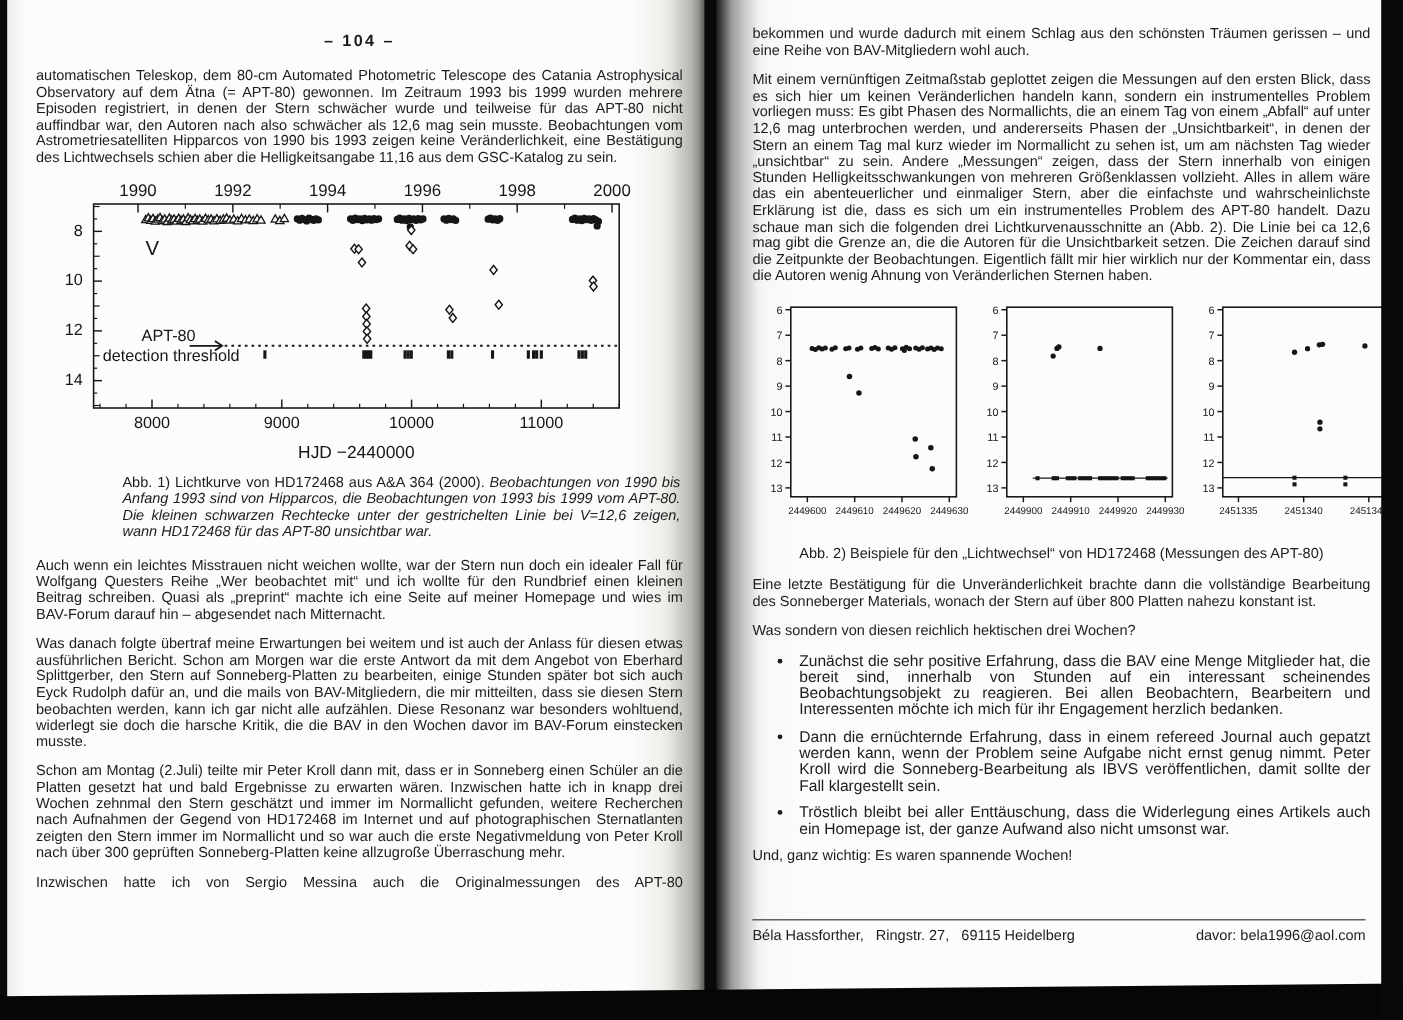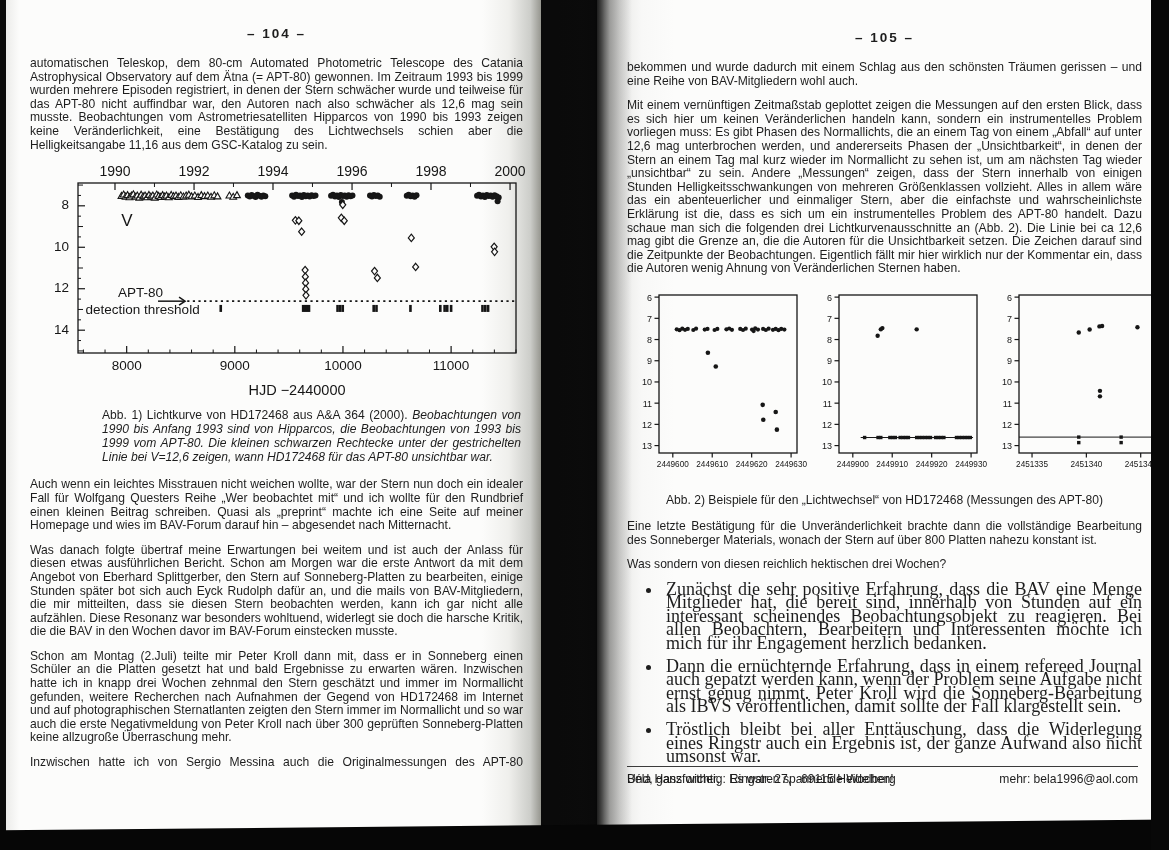--- a/index.html
+++ b/index.html
@@ -1,38 +1,38 @@
 <!DOCTYPE html>
 <html><head>
 <meta charset="utf-8">
 <style>
   html,body{margin:0;padding:0;background:#222;}
   .scan{position:relative;width:1169px;height:850px;background:#0a0a0a;overflow:hidden;
         font-family:"Liberation Sans",sans-serif;color:#1d1d1d;}
   .page{position:absolute;top:0;box-sizing:border-box;height:832px;}
-  .page-left{left:6px;width:535px;padding:18px 18px 0 24px;
+  .page-left{left:6px;width:581px;padding:18px 18px 0 24px;
     background:linear-gradient(to right,#ececea 0,#fcfcfb 2.5%,#fcfcfb 89%,#efefec 94%,#cccdc9 98%,#96968f 100%);}
   .page-right{left:597px;width:555px;padding:22px 10px 0 30px;
     background:linear-gradient(to right,#8f8f8c 0,#c9c9c6 1.4%,#e8e8e6 4%,#f8f8f7 8%,#fcfcfb 14%,#fcfcfb 100%);}
   .gutter{position:absolute;left:558px;top:0;width:74px;height:832px;pointer-events:none;
     background:linear-gradient(to right,rgba(15,15,15,0) 0,rgba(15,15,15,.15) 32%,rgba(10,10,10,.75) 48%,rgba(8,8,8,.85) 52%,rgba(25,25,25,.3) 70%,rgba(25,25,25,0) 100%);}
   .edge-bottom{position:absolute;left:0;top:812px;width:1169px;height:38px;background:#060606;
     clip-path:polygon(0 48%,100% 20%,100% 100%,0 100%);}
   .edge-right{position:absolute;left:1151px;top:0;width:18px;height:850px;background:#080808;}
   .pageno{text-align:center;font-weight:bold;font-size:13.5px;letter-spacing:2px;margin:8px 0 16px;}
   p.body{font-size:12.1px;line-height:13.6px;text-align:justify;margin:0 0 11px;}
   p.stretch{text-align-last:justify;}
   .fig1{margin:4px 0 0 10px;}
   .caption1{font-size:12.1px;line-height:13.8px;text-align:justify;margin:10px 2px 14px 72px;}
   .it{font-style:italic;}
   .figrow{display:flex;gap:4px;margin:6px 0 4px 2px;}
   .caption2{font-size:12.1px;text-align:center;margin:10px 0 13px;}
   .question{text-align:left;}
   ul.points{margin:2px 0 2px;padding-left:36px;list-style:disc outside;}
-  ul.points li{font-size:18px;line-height:13.6px;text-align:justify;margin-bottom:9px;padding-left:3px;font-family:Liberation Serif, serif;}
+  ul.points li{font-size:13px;line-height:13.6px;text-align:justify;margin-bottom:9px;padding-left:3px;}
   .closing{margin:0;}
   .footer{position:absolute;left:30px;right:14px;bottom:46px;border-top:1.6px solid #3b3b3b;
     padding-top:5px;display:flex;justify-content:space-between;font-size:12.1px;white-space:pre-wrap;}
   svg{overflow:visible;display:block;}
 </style>
 </head>
 <body>
 
 <div class="scan">
 
@@ -256,21 +256,20 @@
         </svg>
     </div>
     <p class="caption1"><span>Abb. 1) Lichtkurve von HD172468 aus A&amp;A 364 (2000). </span><span class="it">Beobachtungen von 1990 bis Anfang 1993 sind von Hipparcos, die Beobachtungen von 1993 bis 1999 vom APT-80. Die kleinen schwarzen Rechtecke unter der gestrichelten Linie bei V=12,6 zeigen, wann HD172468 für das APT-80 unsichtbar war.</span></p>
     <p class="body">Auch wenn ein leichtes Misstrauen nicht weichen wollte, war der Stern nun doch ein idealer Fall für Wolfgang Questers Reihe „Wer beobachtet mit“ und ich wollte für den Rundbrief einen kleinen Beitrag schreiben. Quasi als „preprint“ machte ich eine Seite auf meiner Homepage und wies im BAV-Forum darauf hin – abgesendet nach Mitternacht.</p>
     <p class="body">Was danach folgte übertraf meine Erwartungen bei weitem und ist auch der Anlass für diesen etwas ausführlichen Bericht. Schon am Morgen war die erste Antwort da mit dem Angebot von Eberhard Splittgerber, den Stern auf Sonneberg-Platten zu bearbeiten, einige Stunden später bot sich auch Eyck Rudolph dafür an, und die mails von BAV-Mitgliedern, die mir mitteilten, dass sie diesen Stern beobachten werden, kann ich gar nicht alle aufzählen. Diese Resonanz war besonders wohltuend, widerlegt sie doch die harsche Kritik, die die BAV in den Wochen davor im BAV-Forum einstecken musste.</p>
     <p class="body">Schon am Montag (2.Juli) teilte mir Peter Kroll dann mit, dass er in Sonneberg einen Schüler an die Platten gesetzt hat und bald Ergebnisse zu erwarten wären. Inzwischen hatte ich in knapp drei Wochen zehnmal den Stern geschätzt und immer im Normallicht gefunden, weitere Recherchen nach Aufnahmen der Gegend von HD172468 im Internet und auf photographischen Sternatlanten zeigten den Stern immer im Normallicht und so war auch die erste Negativmeldung von Peter Kroll nach über 300 geprüften Sonneberg-Platten keine allzugroße Überraschung mehr.</p>
     <p class="body stretch">Inzwischen hatte ich von Sergio Messina auch die Originalmessungen des APT-80</p>
   </div>
 
   <div class="page page-right">
-    <div class="pageno">–  105  –</div>
     <p class="body">bekommen und wurde dadurch mit einem Schlag aus den schönsten Träumen gerissen – und eine Reihe von BAV-Mitgliedern wohl auch.</p>
     <p class="body">Mit einem vernünftigen Zeitmaßstab geplottet zeigen die Messungen auf den ersten Blick, dass es sich hier um keinen Veränderlichen handeln kann, sondern ein instrumentelles Problem vorliegen muss: Es gibt Phasen des Normallichts, die an einem Tag von einem „Abfall“ auf unter 12,6 mag unterbrochen werden, und andererseits Phasen der „Unsichtbarkeit“, in denen der Stern an einem Tag mal kurz wieder im Normallicht zu sehen ist, um am nächsten Tag wieder „unsichtbar“ zu sein. Andere „Messungen“ zeigen, dass der Stern innerhalb von einigen Stunden Helligkeitsschwankungen von mehreren Größenklassen vollzieht. Alles in allem wäre das ein abenteuerlicher und einmaliger Stern, aber die einfachste und wahrscheinlichste Erklärung ist die, dass es sich um ein instrumentelles Problem des APT-80 handelt. Dazu schaue man sich die folgenden drei Lichtkurvenausschnitte an (Abb. 2). Die Linie bei ca 12,6 mag gibt die Grenze an, die die Autoren für die Unsichtbarkeit setzen. Die Zeichen darauf sind die Zeitpunkte der Beobachtungen. Eigentlich fällt mir hier wirklich nur der Kommentar ein, dass die Autoren wenig Ahnung von Veränderlichen Sternen haben.</p>
     <div class="figrow">
       <svg width="176" height="196">
           <rect x="30" y="8" width="138" height="158" fill="none" stroke="#161616" stroke-width="1.3"></rect>
           <line x1="43.8" y1="166" x2="43.8" y2="170.5" stroke="#161616" stroke-width="1.2"></line>
           <text x="43.8" y="180" text-anchor="middle" font-size="8.2" fill="#161616" font-family="&quot;Liberation Sans&quot;,sans-serif">2449600</text>
           <line x1="83.22857142857143" y1="166" x2="83.22857142857143" y2="170.5" stroke="#161616" stroke-width="1.2"></line>
           <text x="83.22857142857143" y="180" text-anchor="middle" font-size="8.2" fill="#161616" font-family="&quot;Liberation Sans&quot;,sans-serif">2449610</text>
           <line x1="122.65714285714284" y1="166" x2="122.65714285714284" y2="170.5" stroke="#161616" stroke-width="1.2"></line>
@@ -424,25 +423,25 @@
           <rect x="130.44173228601448" y="148.39395973154365" width="3.4" height="3.4" fill="#161616"></rect>
           <rect x="130.44173228601448" y="153.90805369127517" width="3.4" height="3.4" fill="#161616"></rect>
         </svg>
     </div>
     <p class="caption2">Abb. 2) Beispiele für den „Lichtwechsel“ von HD172468 (Messungen des APT-80)</p>
     <p class="body">Eine letzte Bestätigung für die Unveränderlichkeit brachte dann die vollständige Bearbeitung des Sonneberger Materials, wonach der Stern auf über 800 Platten nahezu konstant ist.</p>
     <p class="body question">Was sondern von diesen reichlich hektischen drei Wochen?</p>
     <ul class="points">
       <li>Zunächst die sehr positive Erfahrung, dass die BAV eine Menge Mitglieder hat, die bereit sind, innerhalb von Stunden auf ein interessant scheinendes Beobachtungsobjekt zu reagieren. Bei allen Beobachtern, Bearbeitern und Interessenten möchte ich mich für ihr Engagement herzlich bedanken.</li>
       <li>Dann die ernüchternde Erfahrung, dass in einem refereed Journal auch gepatzt werden kann, wenn der Problem seine Aufgabe nicht ernst genug nimmt. Peter Kroll wird die Sonneberg-Bearbeitung als IBVS veröffentlichen, damit sollte der Fall klargestellt sein.</li>
-      <li>Tröstlich bleibt bei aller Enttäuschung, dass die Widerlegung eines Ringstr auch ein Ergebnis ist, der ganze Aufwand also nicht umsonst war.</li>
+      <li>Tröstlich bleibt bei aller Enttäuschung, dass die Widerlegung eines Artikels auch ein Homepage ist, der ganze Aufwand also nicht umsonst war.</li>
     </ul>
     <p class="body closing">Und, ganz wichtig: Es waren spannende Wochen!</p>
     <div class="footer">
       <span>Béla Hassforther,   Ringstr. 27,   69115 Heidelberg</span>
-      <span>mehr: bela1996@aol.com</span>
+      <span>davor: bela1996@aol.com</span>
     </div>
   </div>
 
   <div class="gutter"></div>
   <div class="edge-bottom"></div>
   <div class="edge-right"></div>
 </div>
 
 </body></html>

